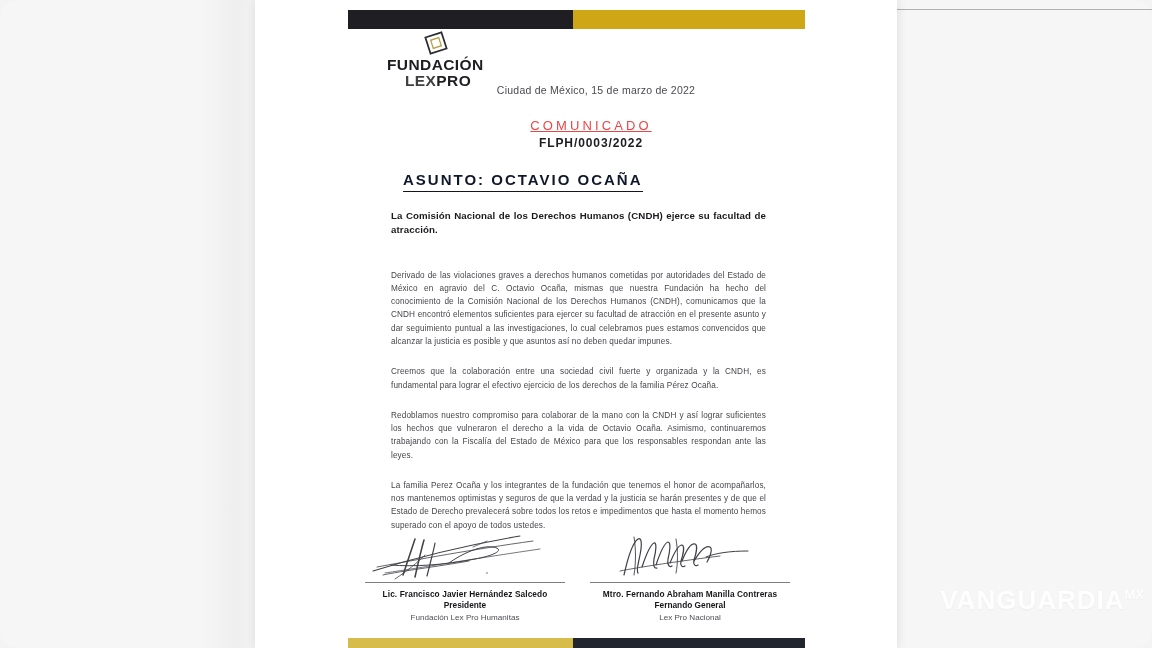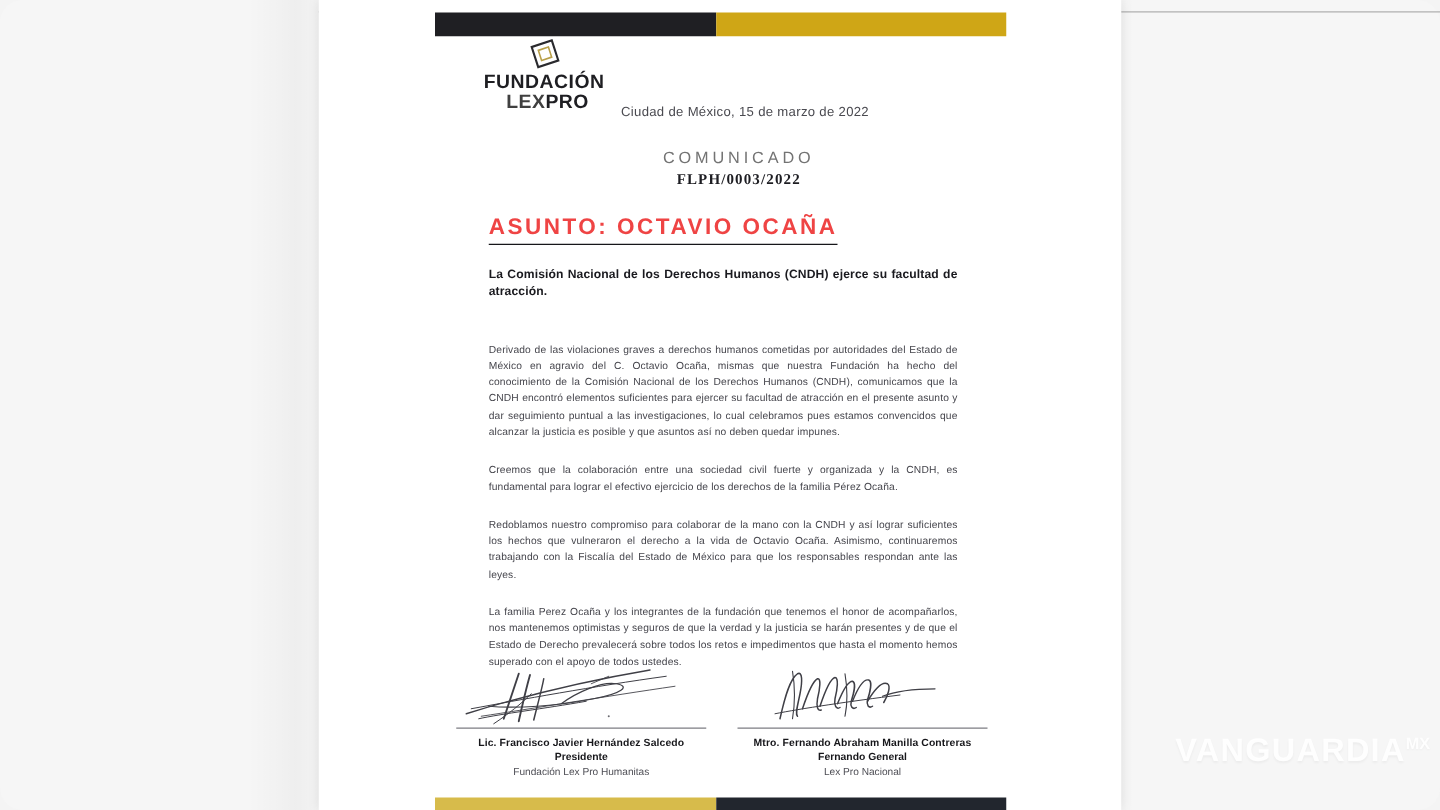--- a/index.html
+++ b/index.html
@@ -122,46 +122,47 @@
     left: 0;
     top: 118px;
     width: 100%;
     text-align: center;
     padding-left: 30px;
     box-sizing: border-box;
   }
   .comunicado {
     font-size: 13px;
     letter-spacing: 3.1px;
-    color: #737373;
+    color: #ef4444;
+    text-decoration: underline;
   }
   .folio {
     font-size: 12px;
     font-weight: bold;
     letter-spacing: .9px;
     color: #1d1d22;
     margin-top: 3px;
-    font-family: Liberation Serif, serif;
   }
 
   
   #body-col {
     position: absolute;
     left: 136px;
     top: 171px;
     width: 375px;
   }
   #asunto {
-    font-size: 18px;
+    font-size: 15px;
     font-weight: bold;
     letter-spacing: 2.0px;
-    color: #ef4444;
+    color: #0f172a;
     display: inline-block;
     border-bottom: 1.4px solid #16161a;
     padding-bottom: 3px;
+    margin-left: 12px;
   }
   #lead {
     margin-top: 17px;
     font-size: 9.7px;
     font-weight: bold;
     line-height: 1.42;
     color: #1a1a1f;
     text-align: justify;
     letter-spacing: .1px;
   }

